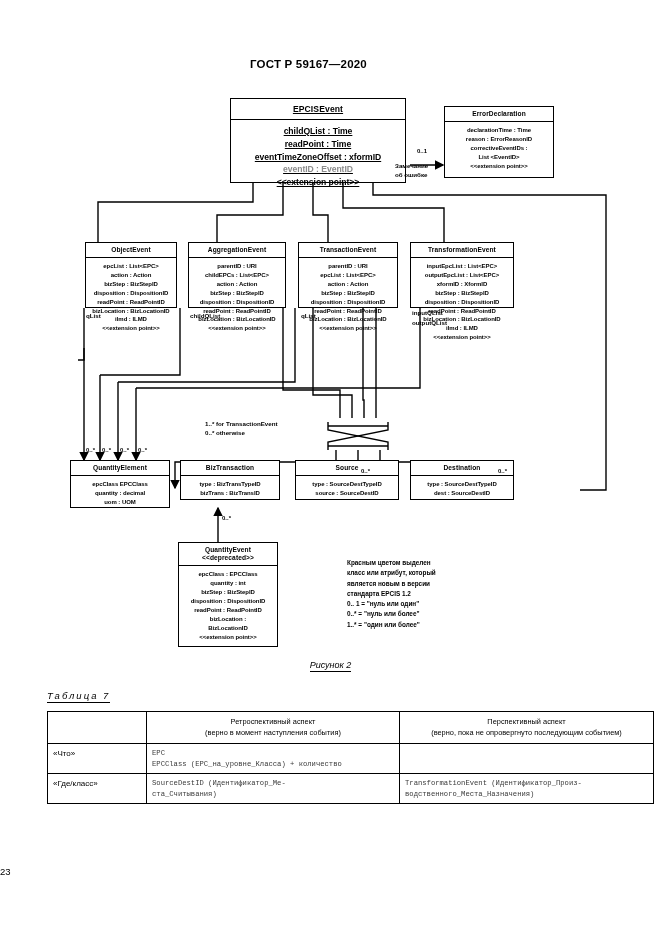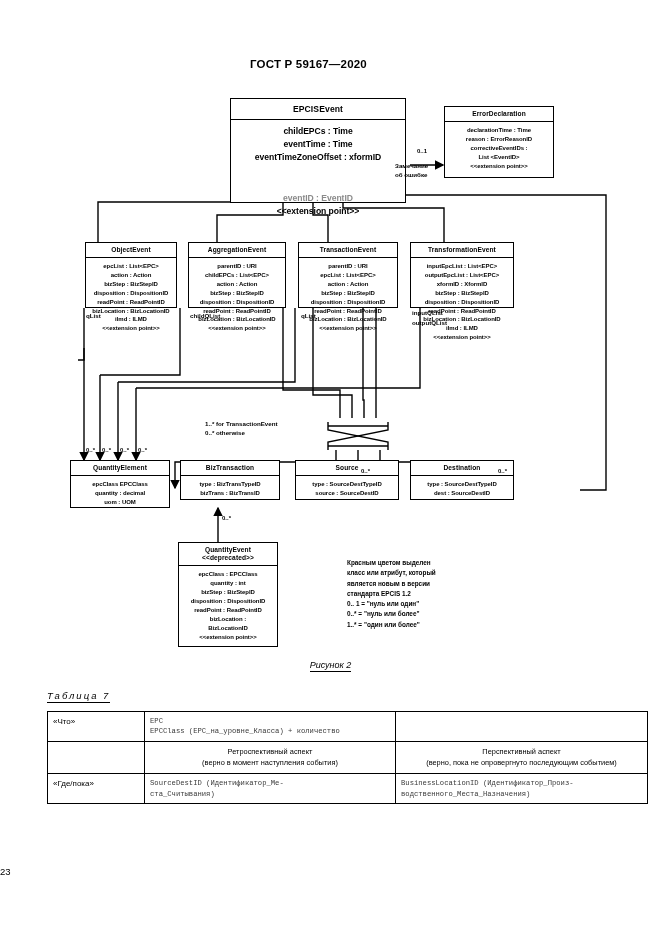--- a/index.html
+++ b/index.html
@@ -29,21 +29,21 @@
     font-size:6.6px;font-weight:bold;padding:3px 2px 3px;
     border-bottom:1.4px solid #000;line-height:1.25;letter-spacing:.1px;
   }
   .uml .attrs{
     font-size:6.0px;font-weight:bold;line-height:1.48;padding:4px 2px 4px;
     letter-spacing:-.05px;
   }
   .uml .attrs div{white-space:nowrap;}
   .big .hdr{font-size:8.6px;padding:5px 2px 4px;}
   .big .attrs{font-size:8.6px;line-height:1.5;padding:5px 2px 5px;}
-  .grey{color:#8b8b8b;margin-top:29px;}
+  .grey{color:#8b8b8b;}
 
   
   .lbl{position:absolute;font-size:6.2px;font-weight:bold;z-index:4;
        line-height:1.35;white-space:nowrap;}
   .mult{position:absolute;font-size:6.0px;font-weight:bold;z-index:4;white-space:nowrap;}
   .note{position:absolute;font-size:6.2px;font-weight:bold;z-index:4;
         line-height:1.45;white-space:nowrap;}
   .legend{position:absolute;font-size:6.4px;font-weight:bold;line-height:1.6;z-index:4;}
   .legend div{white-space:nowrap;}
 
@@ -136,25 +136,25 @@
         <path d="M296,360 L296,372 L135,372 L135,398" marker-end="url(#arrow)"></path>
         <path d="M318,360 L318,398" marker-end="url(#arrow)"></path>
         <path d="M340,360 L340,372 L455,372 L455,398" marker-end="url(#arrow)"></path>
 
         <path d="M178,450 L178,418" marker-end="url(#arrow)"></path>
         <path d="M178,450 L178,460"></path>
         <path d="M178,460 L178,472"></path>
       </g>
     </svg>
 
-    <div class="uml big" style="left:190px;top:8px;width:176px;height:105px;">
+    <div class="uml big" style="left:190px;top:8px;width:176px;height:85px;text-decoration:underline;">
       <div class="hdr">EPCISEvent</div>
       <div class="attrs">
-        <div>childEPCs : Time</div>
-        <div>eventTime : Time</div>
+        <div>childQList : Time</div>
+        <div>readPoint : Time</div>
         <div>eventTimeZoneOffset : xformID</div>
         <div class="grey">eventID : EventID</div>
         <div>&lt;&lt;extension point&gt;&gt;</div>
       </div>
     </div>
 
     <div class="uml" style="left:404px;top:16px;width:110px;height:72px;">
       <div class="hdr">ErrorDeclaration</div>
       <div class="attrs">
         <div>declarationTime : Time</div>
@@ -312,48 +312,48 @@
 
   <div class="fig-caption">
     <span>Рисунок 2</span>
   </div>
 
   <div class="tbl-title">Таблица 7</div>
 
   <table class="t4">
     <tbody>
         <tr>
+      <td class="c1 head"></td>
+      <td class="c2 head">
+        <div>Ретроспективный аспект</div>
+        <div>(верно в момент наступления события)</div>
+      </td>
+      <td class="c3 head">
+        <div>Перспективный аспект</div>
+        <div>(верно, пока не опровергнуто последующим событием)</div>
+      </td>
+    </tr>
+    <tr>
       <td class="c1 rowlabel">«Что»</td>
       <td class="c2 mono">
         <div>EPC</div>
         <div>EPCClass (EPC_на_уровне_Класса) + количество</div>
       </td>
       <td class="c3 mono">
         <div></div>
       </td>
     </tr>
     <tr>
-      <td class="c1 head"></td>
-      <td class="c2 head">
-        <div>Ретроспективный аспект</div>
-        <div>(верно в момент наступления события)</div>
-      </td>
-      <td class="c3 head">
-        <div>Перспективный аспект</div>
-        <div>(верно, пока не опровергнуто последующим событием)</div>
-      </td>
-    </tr>
-    <tr>
-      <td class="c1 rowlabel">«Где/пока»</td>
+      <td class="c1 rowlabel">«Где/класс»</td>
       <td class="c2 mono">
         <div>SourceDestID (Идентификатор_Ме-</div>
         <div>ста_Считывания)</div>
       </td>
       <td class="c3 mono">
-        <div>BusinessLocationID    (Идентификатор_Произ-</div>
+        <div>TransformationEvent    (Идентификатор_Произ-</div>
         <div>водственного_Места_Назначения)</div>
       </td>
     </tr>
   </tbody>
     </table>
 
   <div class="page-num">23</div>
 
 </div>
 

